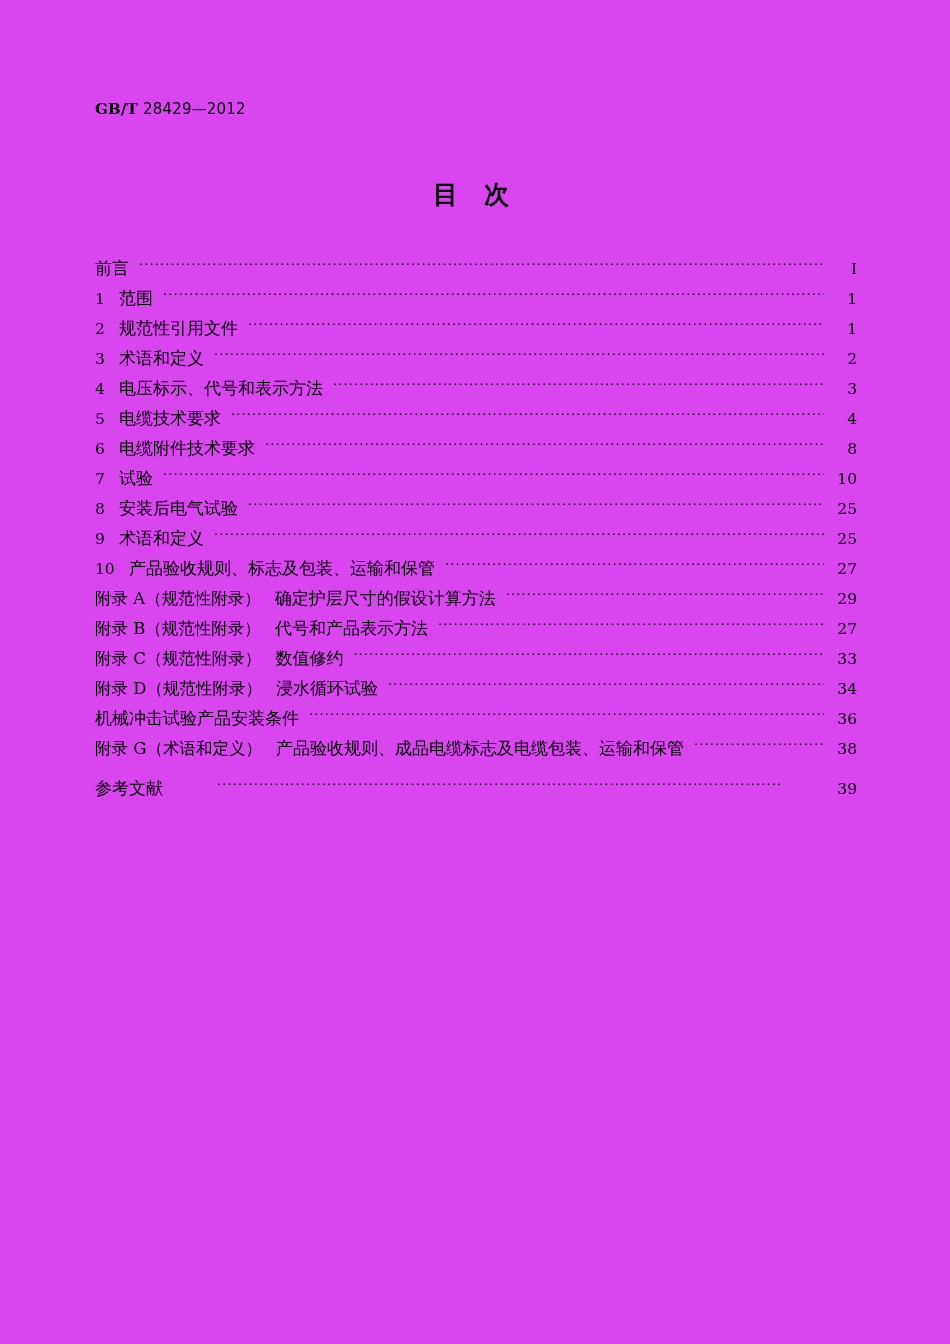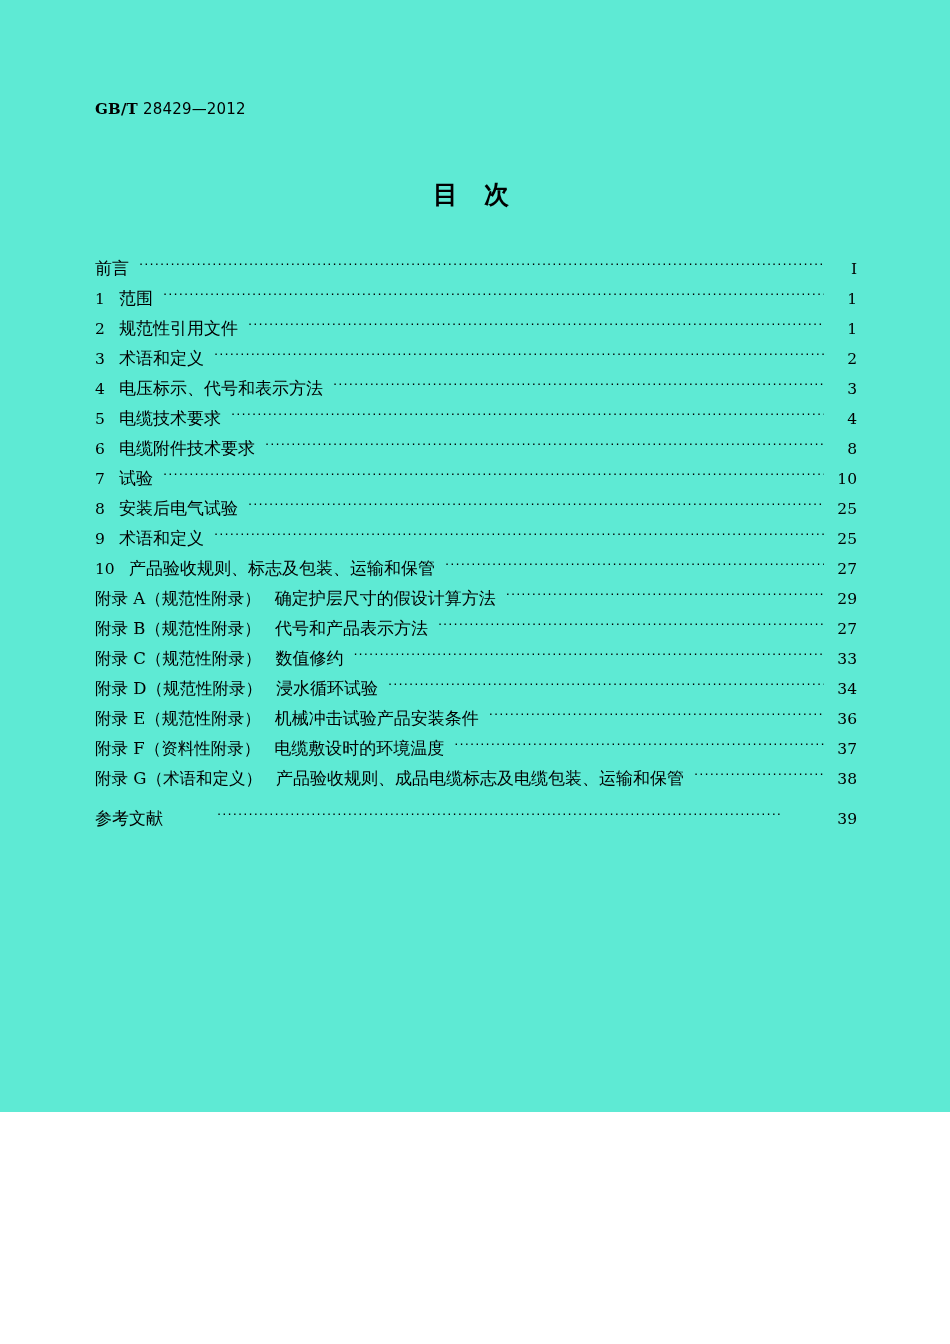--- a/index.html
+++ b/index.html
@@ -3,22 +3,22 @@
 <meta charset="utf-8">
 <style>
   html, body {
     margin: 0;
     padding: 0;
     background: #ffffff;
   }
   .page {
     position: relative;
     width: 950px;
-    height: 1112px;
-    background: #5eead4;
+    height: 1344px;
+    background: #d946ef;
     font-family: "DejaVu Serif", "Liberation Serif", serif;
     color: #000000;
     overflow: hidden;
     text-decoration: underline;
   }
 
   
   .running-header {
     position: absolute;
     left: 95px;
@@ -224,30 +224,23 @@
         <span class="leader"></span>
         <span class="pageno">33</span>
       </div>
       <div class="toc-row">
         <span class="appendix-label">附录 D（规范性附录）</span>
         <span class="title-text pad">浸水循环试验</span>
         <span class="leader"></span>
         <span class="pageno">34</span>
       </div>
       <div class="toc-row">
-        <span class="appendix-label">附录 E（规范性附录）</span>
         <span class="title-text pad">机械冲击试验产品安装条件</span>
         <span class="leader"></span>
         <span class="pageno">36</span>
-      </div>
-      <div class="toc-row">
-        <span class="appendix-label">附录 F（资料性附录）</span>
-        <span class="title-text pad">电缆敷设时的环境温度</span>
-        <span class="leader"></span>
-        <span class="pageno">37</span>
       </div>
       <div class="toc-row">
         <span class="appendix-label">附录 G（术语和定义）</span>
         <span class="title-text pad">产品验收规则、成品电缆标志及电缆包装、运输和保管</span>
         <span class="leader"></span>
         <span class="pageno">38</span>
       </div>
       <div class="toc-row gap-before">
         <span class="title-text pad">参考文献</span>
         <span class="leader"></span>

